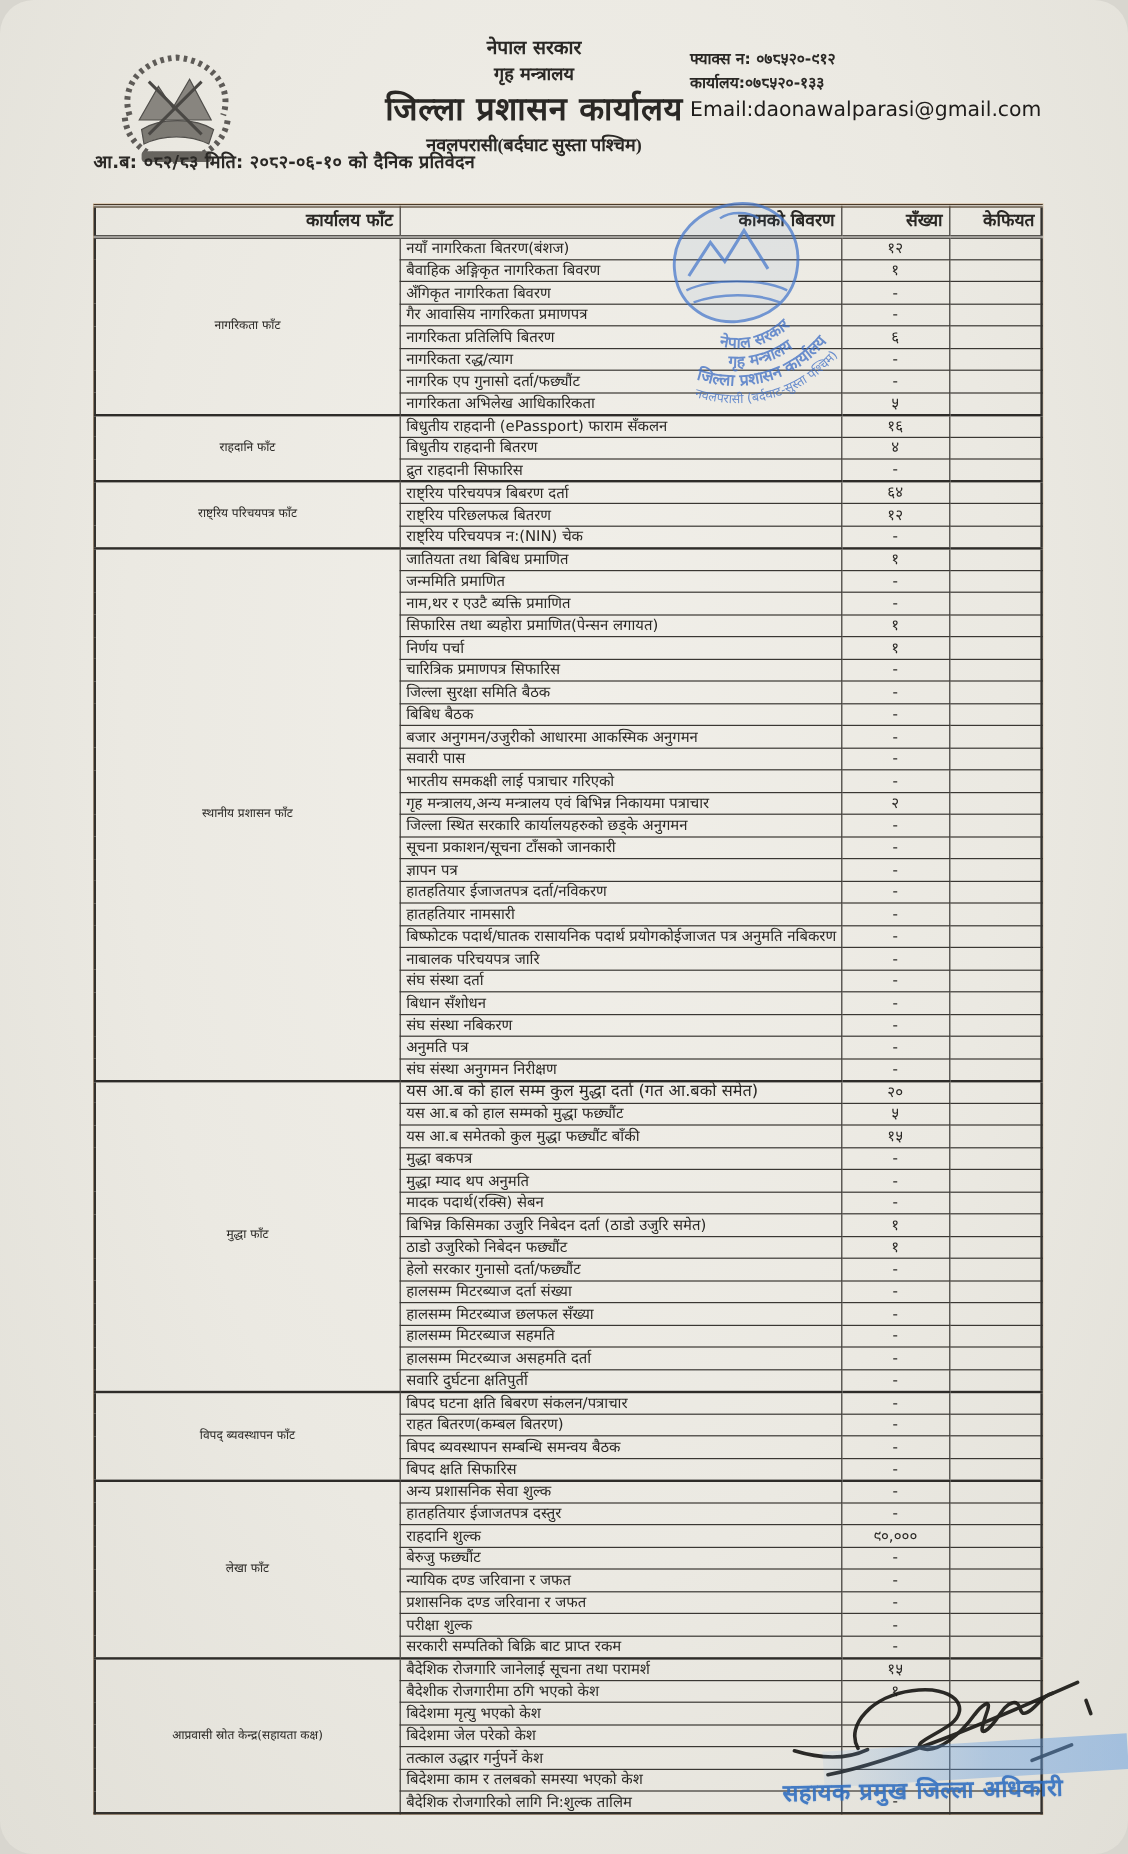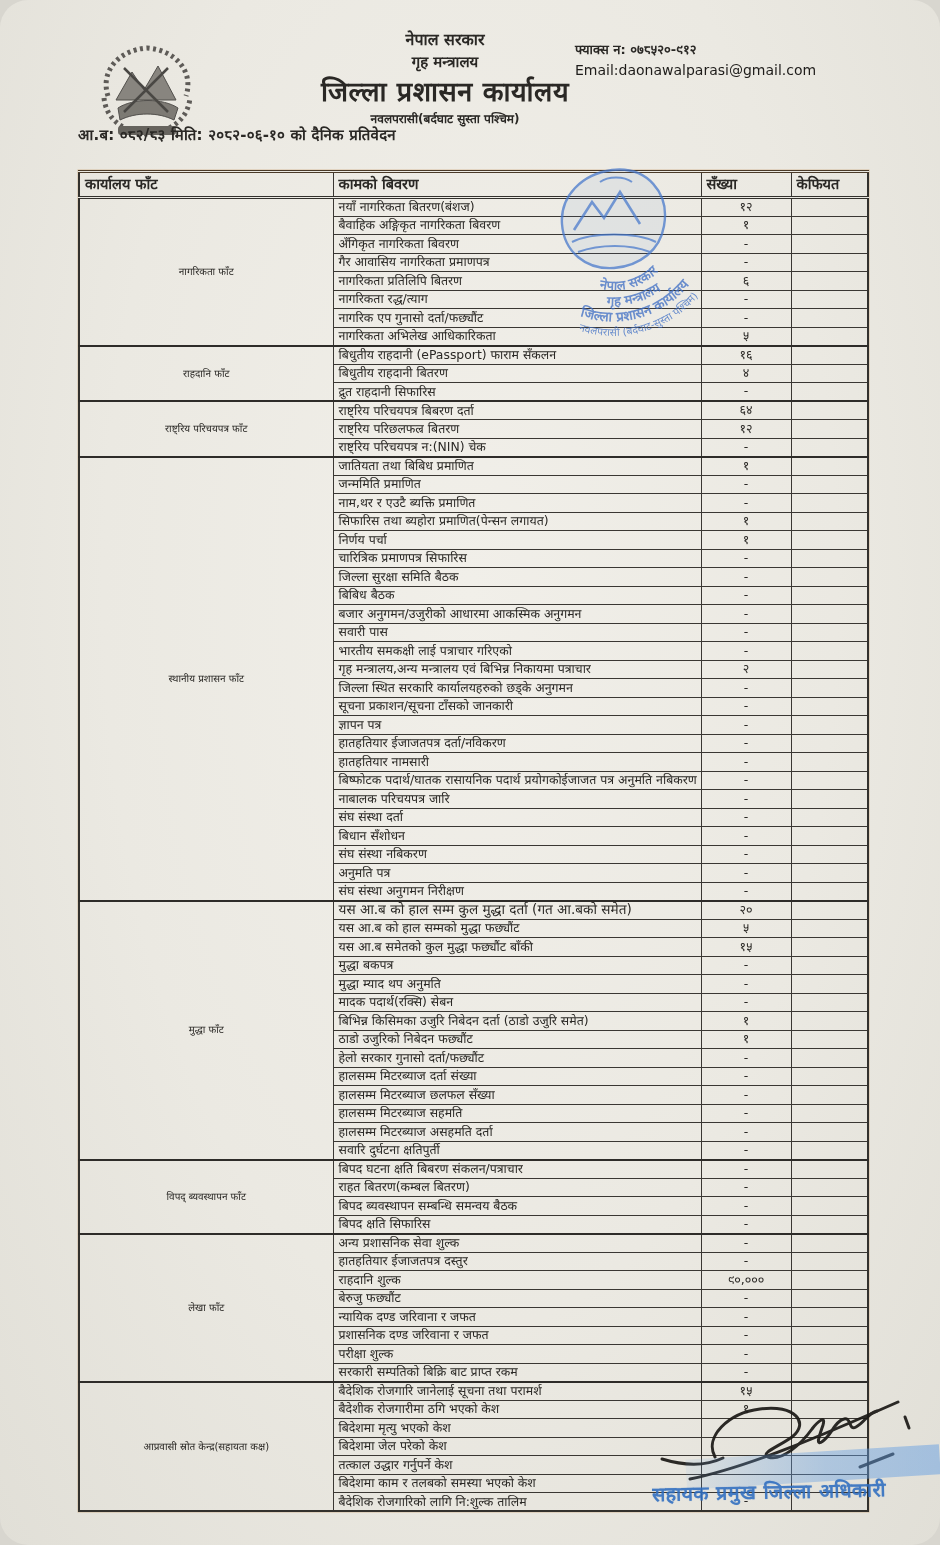--- a/index.html
+++ b/index.html
@@ -6,40 +6,40 @@
   .page{
     position:relative;width:940px;height:1545px;overflow:hidden;
     background:radial-gradient(ellipse at 50% 38%, #f1efe9 0%, #ebe9e2 55%, #e1dfd7 100%);
     font-family:"DejaVu Sans", sans-serif;color:#2a2825;border-radius:28px;
   }
   
   .hdr-center{position:absolute;left:250px;top:28px;width:390px;text-align:center;}
   .hdr-gov{font-size:16px;font-weight:bold;line-height:1.45;}
   .hdr-min{font-size:15px;font-weight:bold;line-height:1.5;}
   .hdr-office{font-size:27px;font-weight:bold;line-height:1.35;letter-spacing:.5px;}
-  .hdr-dist{font-size:12px;font-weight:bold;line-height:1.6;}
+  .hdr-dist{font-size:15px;font-weight:bold;line-height:1.6;font-family:Liberation Serif, serif;}
   .hdr-right{position:absolute;right:35px;top:40px;width:330px;text-align:left;}
   .hdr-fax,.hdr-phone{font-size:13px;font-weight:bold;line-height:1.55;}
-  .hdr-email{font-size:14px;line-height:1.5;color:#1e1c1a;}
+  .hdr-email{font-size:17px;line-height:1.5;color:#1e1c1a;}
   .emblem{position:absolute;left:88px;top:38px;width:118px;height:108px;opacity:.88;filter:blur(.3px);}
   .title-line{position:absolute;left:78px;top:124px;font-size:15px;font-weight:bold;letter-spacing:.2px;}
   
   table.rpt{
     position:absolute;left:78px;top:170px;width:789px;
     border-collapse:collapse;table-layout:fixed;
     border:2px solid #33312d;border-top:3px double #4a3a28;
     box-shadow:0 0 0 .5px rgba(176,104,32,.35);
   }
   .rpt td,.rpt th{
     border:1px solid #3a3733;box-sizing:border-box;
     padding:0 5px;height:18.5px;line-height:1.12;
     white-space:nowrap;overflow:hidden;vertical-align:middle;
   }
   .rpt th{
-    font-size:14.5px;font-weight:bold;text-align:left;height:26px;
+    font-size:14.5px;font-weight:bold;text-align:right;height:26px;
     border-bottom:3px double #33312d;
   }
   .label-cell{font-size:10px;text-align:center;font-weight:normal;}
   .desc-cell{font-size:12.4px;text-align:left;}
   .count-cell{font-size:12.6px;text-align:center;}
   .remarks-cell{}
   tr.sec-start td{border-top:2px solid #2e2c29;}
   tr.emph .desc-cell{font-size:13.6px;font-weight:normal;}
   tr.emph .count-cell{font-weight:normal;}
   
@@ -80,20 +80,21 @@
 
   <div class="hdr-center">
     <div class="hdr-gov">नेपाल सरकार</div>
     <div class="hdr-min">गृह मन्त्रालय</div>
     <div class="hdr-office">जिल्ला प्रशासन कार्यालय</div>
     <div class="hdr-dist">नवलपरासी(बर्दघाट सुस्ता पश्चिम)</div>
   </div>
 
   <div class="hdr-right">
     <div class="hdr-fax">फ्याक्स न: ०७८५२०-९१२</div>
+    <div class="hdr-phone">कार्यालय:०७८५२०-१३३</div>
     <div class="hdr-email">Email:daonawalparasi@gmail.com</div>
   </div>
 
   <div class="title-line">आ.ब: ०८२/८३ मिति: २०८२-०६-१० को दैनिक प्रतिवेदन</div>
 
   <table class="rpt">
     <colgroup>
         <col style="width:254px">
         <col style="width:368px">
         <col style="width:90px">

